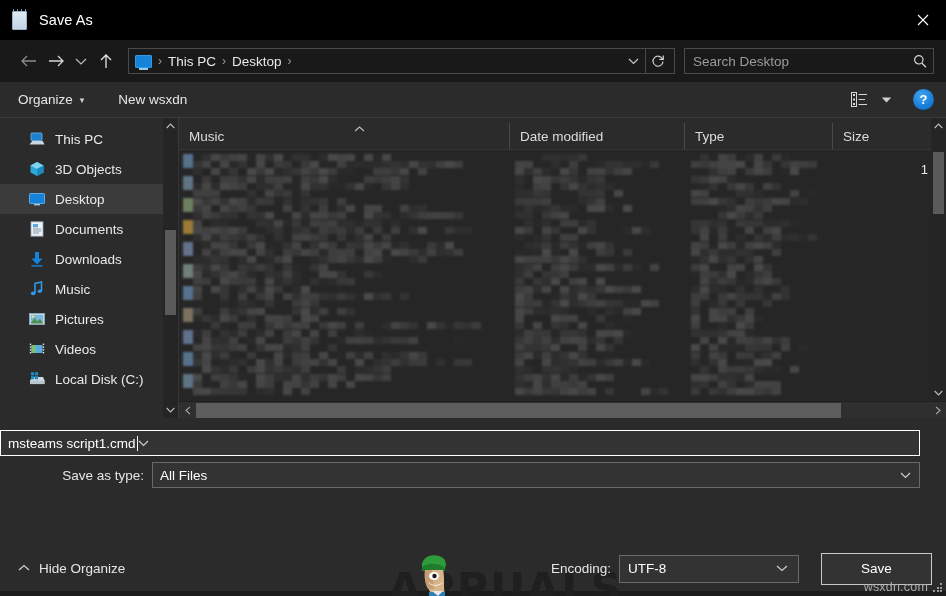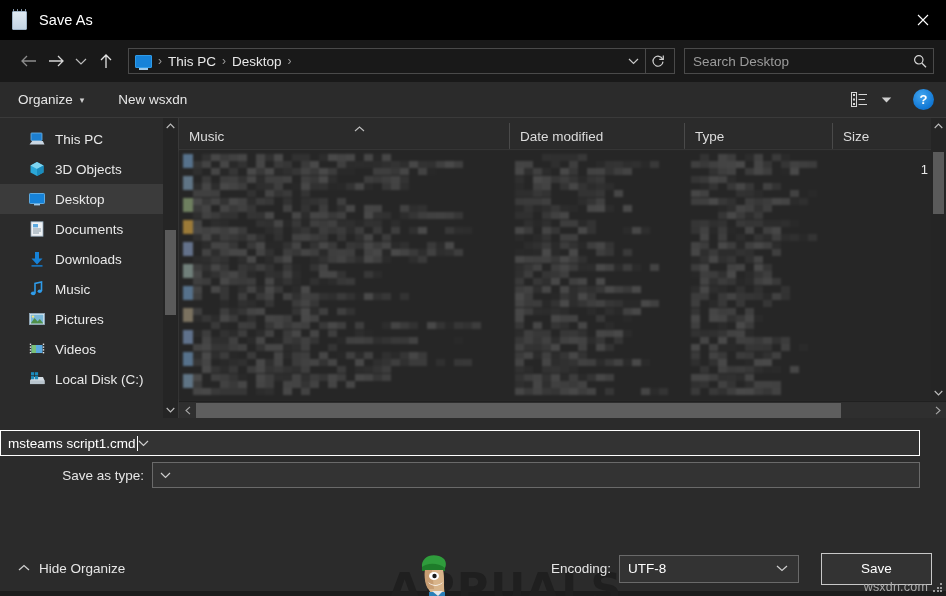--- a/index.html
+++ b/index.html
@@ -1653,20 +1653,21 @@
         <span class="field-chev">
           <svg width="11" height="8" viewBox="0 0 11 8">
               <path d="M1 2 L5.5 6.5 L10 2" stroke="#cfcfcf" stroke-width="1.2" fill="none"></path>
             </svg>
         </span>
       </div>
     </div>
     <div class="form-row">
       <div class="form-label">Save as type:</div>
       <div class="form-field plain">
+        <span class="field-text">All Files</span>
         <span class="field-chev">
           <svg width="11" height="8" viewBox="0 0 11 8">
               <path d="M1 2 L5.5 6.5 L10 2" stroke="#cfcfcf" stroke-width="1.2" fill="none"></path>
             </svg>
         </span>
       </div>
     </div>
   </div>
 
   <div class="footer">

